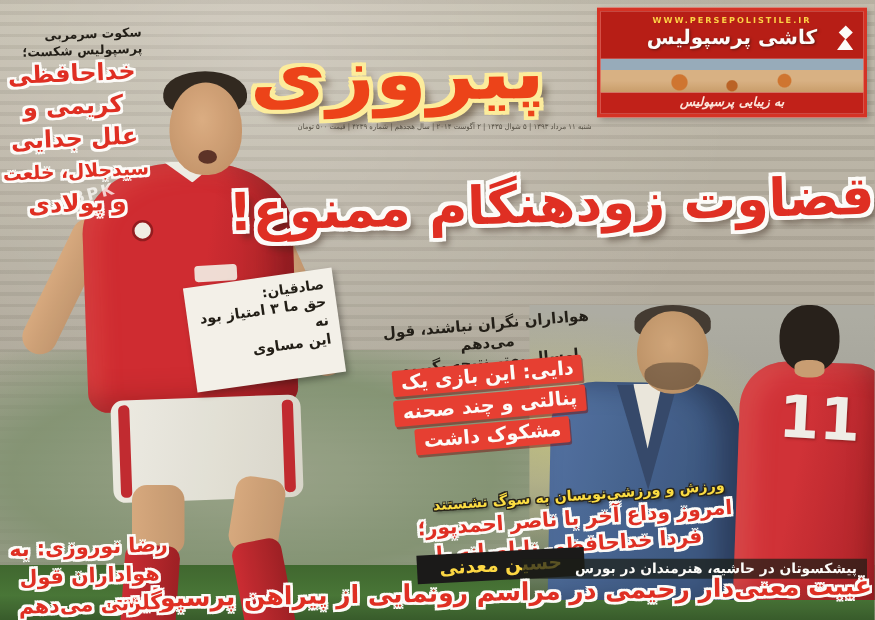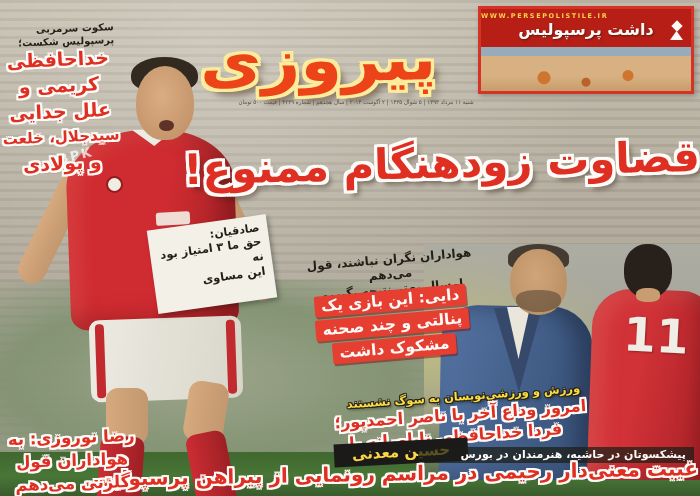--- a/index.html
+++ b/index.html
@@ -125,21 +125,21 @@
       3px 3px 0 #ffef9c,-3px -3px 0 #ffef9c,3px -3px 0 #ffef9c,-3px 3px 0 #ffef9c,
       6px 7px 6px rgba(70,50,30,.55); }
   .dateline{ position:absolute; right:226px; top:98px; font-size:6px; color:#4d483f;
     white-space:nowrap; letter-spacing:0; transform:scaleX(.92); transform-origin:right center; }
 
   
   .ad{ position:absolute; left:478px; top:6px; width:216px; height:88px;
     border:3px solid #d6281c; background:#fff; display:flex; flex-direction:column;
     box-shadow:2px 2px 5px rgba(0,0,0,.25); }
   .ad-top{ background:#b5120c; height:38px; position:relative; padding-top:3px; }
-  .ad-url{ text-align:left; color:#ffd23f; font-size:6.5px; letter-spacing:1.6px;
+  .ad-url{ text-align:center; color:#ffd23f; font-size:6.5px; letter-spacing:1.6px;
     font-weight:bold; direction:ltr; }
   .ad-title{ text-align:center; color:#fff; font-size:16px; font-weight:bold; line-height:20px;
     text-shadow:1px 1px 2px rgba(0,0,0,.5); }
   .ad-icon{ position:absolute; right:7px; top:13px; width:15px; height:20px; }
   .ad-icon .d1{ position:absolute; left:4px; top:0; width:8px; height:8px; background:#fff;
     transform:rotate(45deg); }
   .ad-icon .d2{ position:absolute; left:1px; top:9px; width:13px; height:9px; background:#fff;
     clip-path:polygon(50% 0,100% 100%,0 100%); }
   .ad-photo{ flex:1;
     background:
@@ -251,27 +251,30 @@
     <div class="p11-neck"></div>
     <div class="p11-num">11</div>
   </div>
 
   <div class="title">پیروزی</div>
   <div class="dateline">شنبه ۱۱ مرداد ۱۳۹۳ | ۵ شوال ۱۴۳۵ | ۲ آگوست ۲۰۱۴ | سال هجدهم | شماره ۴۲۳۹ | قیمت ۵۰۰ تومان</div>
 
   <div class="ad">
     <div class="ad-top">
       <div class="ad-url">WWW.PERSEPOLISTILE.IR</div>
-      <div class="ad-title">داشت پرسپولیس</div>
+      <div class="ad-title">کاشی پرسپولیس</div>
       <div class="ad-icon">
         <div class="d1"></div>
           <div class="d2"></div>
       </div>
     </div>
     <div class="ad-photo"></div>
+    <div class="ad-bottom">
+      <div class="ad-slogan">به زیبایی پرسپولیس</div>
+    </div>
   </div>
 
   <div class="kicker-left">سکوت سرمربی پرسپولیس شکست؛</div>
   <div class="col-left olw">
     <div class="ln">خداحافظی</div>
     <div class="ln">کریمی و</div>
     <div class="ln">علل جدایی</div>
     <div class="ln small">سیدجلال، خلعت</div>
     <div class="ln">و پولادی</div>
   </div>

